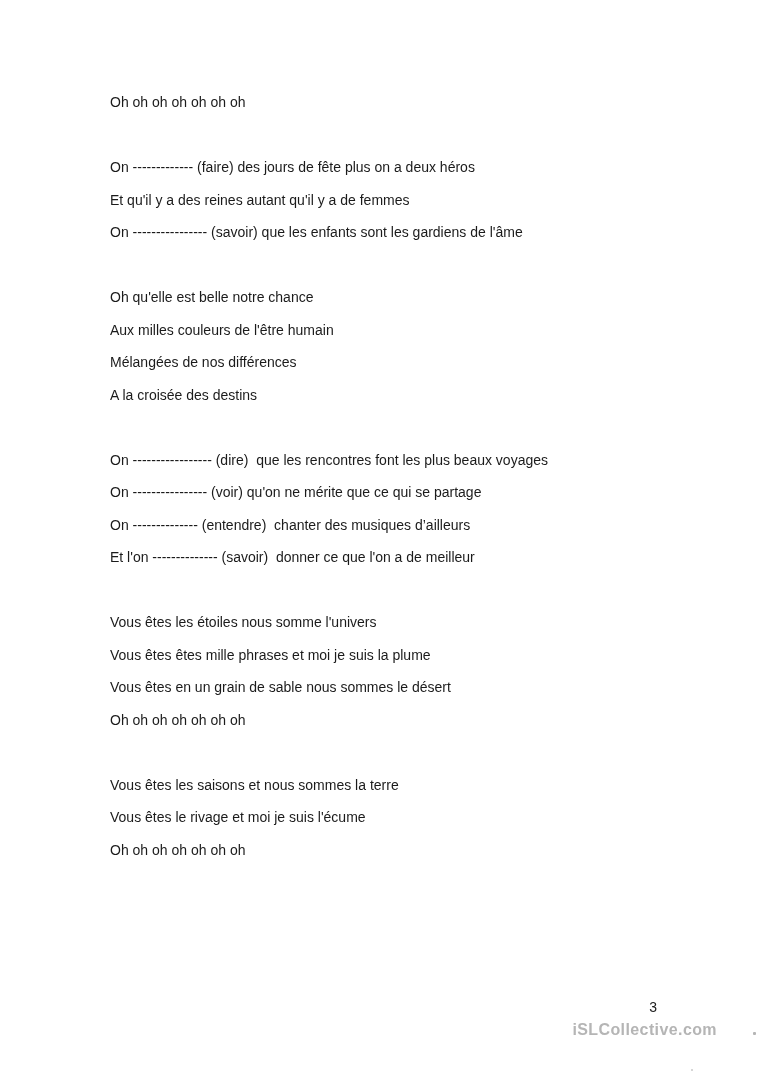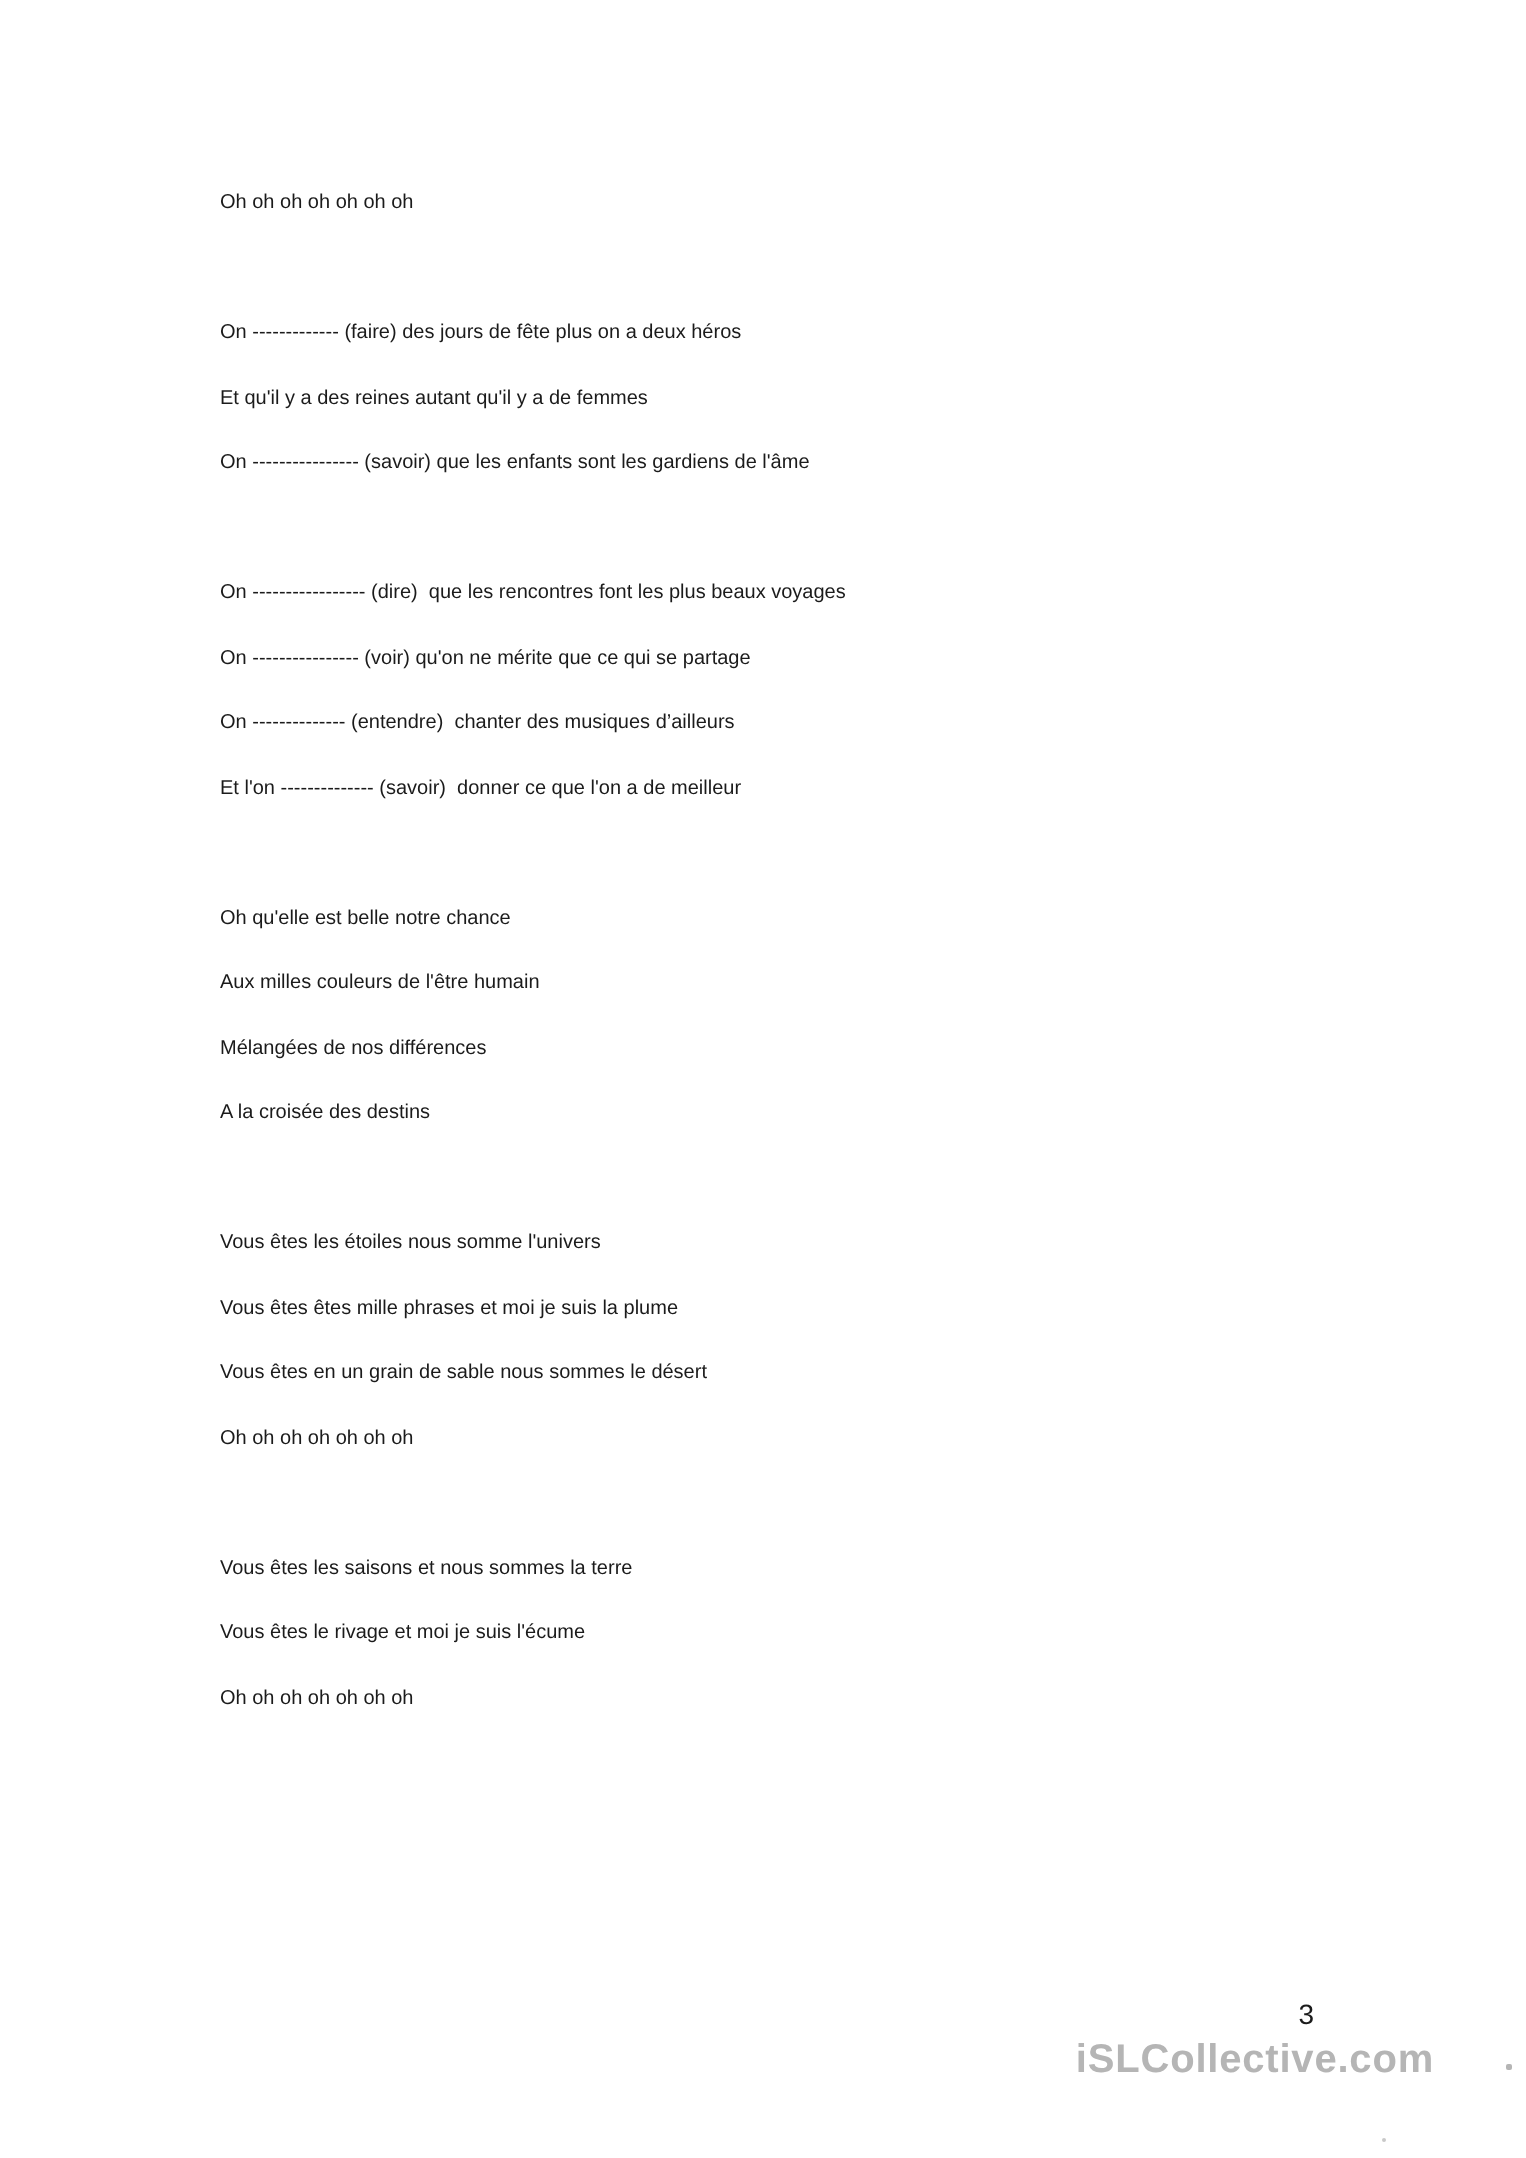--- a/index.html
+++ b/index.html
@@ -20,38 +20,38 @@
     position: absolute;
     left: 110px;
     top: 86px;
     right: 40px;
   }
   .stanza {
     margin: 0 0 32.5px 0;
   }
   .line {
     margin: 0;
-    font-size: 10px;
+    font-size: 14px;
     line-height: 32.5px;
     white-space: pre-wrap;
     color: #1b1b1b;
   }
   .page-number {
     position: absolute;
     top: 998px;
     right: 106px;
     font-size: 14px;
     line-height: 18px;
     color: #1b1b1b;
   }
   .watermark {
     position: absolute;
     top: 1020px;
     right: 46px;
-    font-size: 20px;
+    font-size: 16px;
     line-height: 20px;
     font-weight: bold;
     letter-spacing: 0.4px;
     color: #b5b5b5;
   }
   .dot-1 {
     position: absolute;
     left: 753px;
     top: 1032px;
     width: 3px;
@@ -80,31 +80,31 @@
       <p class="line">Oh oh oh oh oh oh oh</p>
     </div>
 
     <div class="stanza">
       <p class="line">On ------------- (faire) des jours de fête plus on a deux héros</p>
       <p class="line">Et qu'il y a des reines autant qu'il y a de femmes</p>
       <p class="line">On ---------------- (savoir) que les enfants sont les gardiens de l'âme</p>
     </div>
 
     <div class="stanza">
+      <p class="line">Oh qu'elle est belle notre chance</p>
+      <p class="line">Aux milles couleurs de l'être humain</p>
+      <p class="line">Mélangées de nos différences</p>
+      <p class="line">A la croisée des destins</p>
+    </div>
+
+    <div class="stanza">
       <p class="line">On ----------------- (dire)  que les rencontres font les plus beaux voyages</p>
       <p class="line">On ---------------- (voir) qu'on ne mérite que ce qui se partage</p>
       <p class="line">On -------------- (entendre)  chanter des musiques d’ailleurs</p>
       <p class="line">Et l'on -------------- (savoir)  donner ce que l'on a de meilleur</p>
-    </div>
-
-    <div class="stanza">
-      <p class="line">Oh qu'elle est belle notre chance</p>
-      <p class="line">Aux milles couleurs de l'être humain</p>
-      <p class="line">Mélangées de nos différences</p>
-      <p class="line">A la croisée des destins</p>
     </div>
 
     <div class="stanza">
       <p class="line">Vous êtes les étoiles nous somme l'univers</p>
       <p class="line">Vous êtes êtes mille phrases et moi je suis la plume</p>
       <p class="line">Vous êtes en un grain de sable nous sommes le désert</p>
       <p class="line">Oh oh oh oh oh oh oh</p>
     </div>
 
     <div class="stanza">

